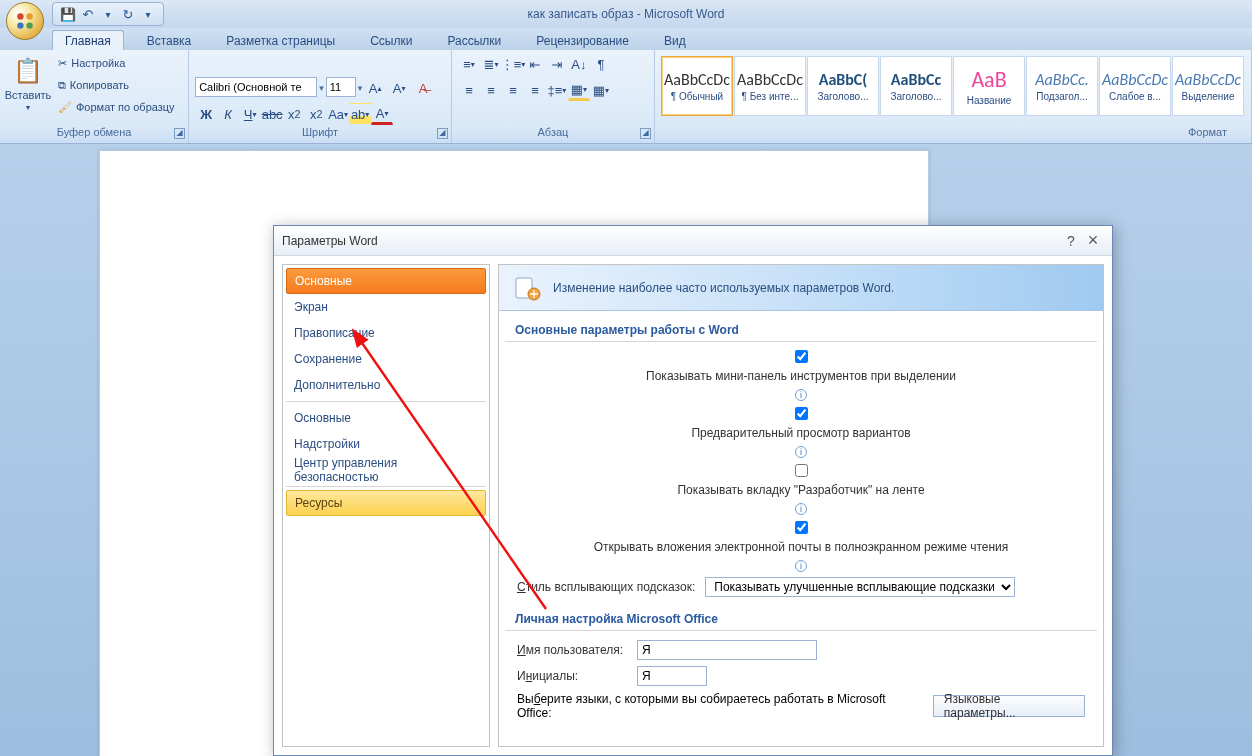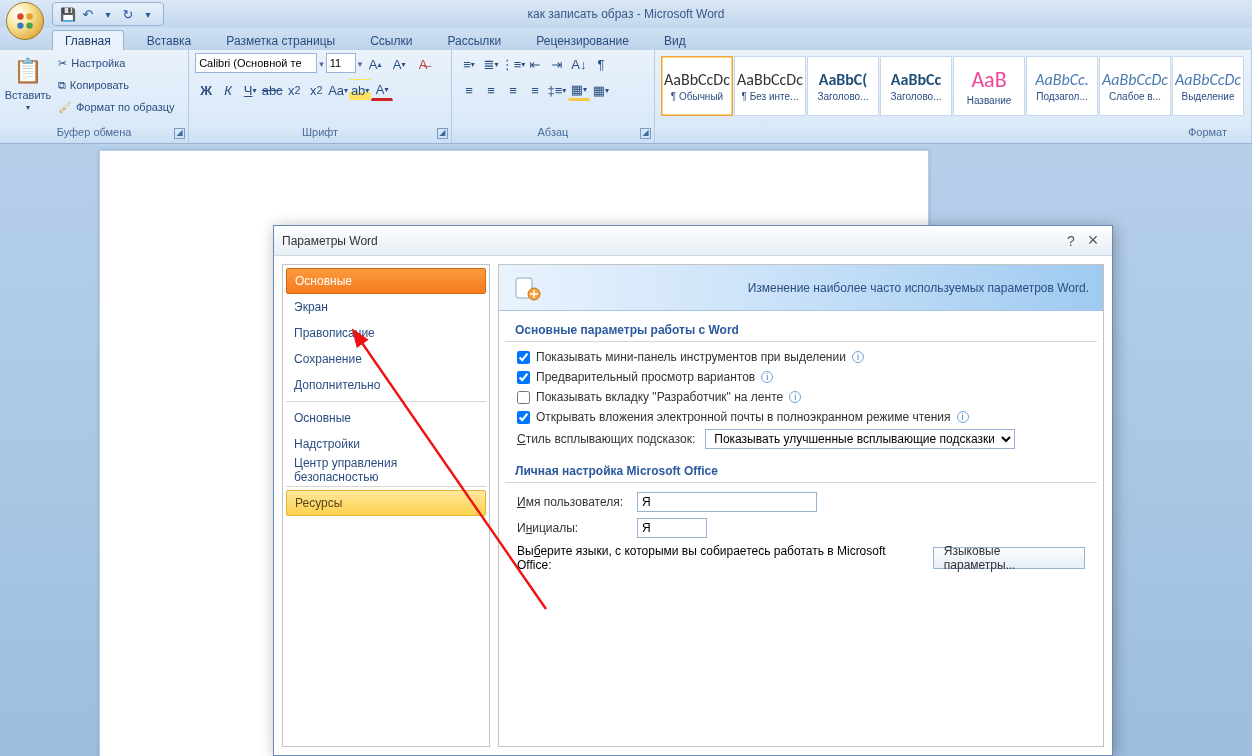--- a/index.html
+++ b/index.html
@@ -48,25 +48,25 @@
   .dlg-title { height:30px; background:linear-gradient(to bottom,#fdfefe,#e8eef6); display:flex; align-items:center; padding:0 8px; font-size:12px; color:#333; border-bottom:1px solid #cfd8e5; }
   .dlg-title .spacer{flex:1;}
   .dlg-title .tbtn{width:22px;text-align:center;font-size:14px;color:#555;}
   .dlg-body { flex:1; display:flex; padding:8px; gap:8px; }
   .dlg-nav { width:208px; border:1px solid #c4c4c4; background:#fff; display:flex; flex-direction:column; padding:3px; }
   .navitem { height:26px; display:flex; align-items:center; padding:0 8px; font-size:12px; color:#2b4e82; border-bottom:1px solid transparent; cursor:pointer;}
   .navitem.sel { background:linear-gradient(to bottom,#fb9a3c,#f57b1e);color:#fff;border:1px solid #d46a16;border-radius:2px; }
   .navitem.res { background:linear-gradient(to bottom,#ffe79c,#fdd24f); border:1px solid #e0b634; color:#5a4410;border-radius:2px;text-align:right;}
   .navsep { height:1px; background:#d6d6d6; margin:3px 0;}
   .dlg-main { flex:1; border:1px solid #c4c4c4; display:flex; flex-direction:column; overflow:hidden; }
-  .dlg-head { height:46px; background:linear-gradient(to right,#eaf3fd,#c7e0f8,#9fcaf0); display:flex; align-items:center; padding:0 14px; gap:10px; font-size:12px;color:#2b4e82;border-bottom:1px solid #a9c5e4;justify-content:space-between;}
+  .dlg-head { height:46px; background:linear-gradient(to right,#eaf3fd,#c7e0f8,#9fcaf0); display:flex; align-items:center; padding:0 14px; gap:10px; font-size:12px;color:#2b4e82;border-bottom:1px solid #a9c5e4;}
   .dlg-head .hico{width:30px;height:30px;display:flex;align-items:center;justify-content:center;font-size:22px;}
   .section-title { font-size:12px;font-weight:bold;color:#2b5a9e;padding:8px 10px 4px 10px;border-bottom:1px solid #d6d6d6;margin:4px 6px 6px 6px;}
   .opts { padding:2px 18px; font-size:12px; color:#333; display:flex;flex-direction:column;gap:6px;}
-  .opt-row { display:flex; align-items:center; gap:6px; }
+  .opt-row { display:flex; align-items:center; gap:6px;flex-direction:column; }
   .opt-row input[type=checkbox]{width:13px;height:13px;}
   .info-ico { width:12px;height:12px;border-radius:50%;border:1px solid #6fa3d8;color:#3b76b6;font-size:9px;line-height:10px;text-align:center;display:inline-block;}
   .kv-row { display:flex; align-items:center; gap:10px; padding:3px 18px; font-size:12px; }
   .kv-row label{min-width:170px;color:#333;}
   .kv-row select,.kv-row input[type=text]{border:1px solid #9ab3d4;height:20px;font-size:12px;padding:0 4px;background:#fff;}
   .dlg-section2 .kv-row label{min-width:110px;}
   .underline-letter{text-decoration:underline;}
   .btn { border:1px solid #9ab3d4;background:linear-gradient(to bottom,#fdfdfd,#e6eef8);height:22px;padding:0 10px;font-size:12px;color:#333;display:inline-flex;align-items:center;}
 
   
@@ -127,21 +127,21 @@
             <span style="color:#d89b30;">🖌</span>
             <span>Формат по образцу</span>
           </div>
       </div>
     </div>
     <div class="group-label"><span>Буфер обмена</span><span class="launcher">◢</span></div>
   </div>
 
   <div class="group" style="width:264px;">
     <div class="group-body" style="flex-direction:column;gap:4px;align-items:stretch;">
-      <div style="display:flex;gap:2px;">
+      <div style="display:flex;gap:2px;margin-top:24px;">
         <div class="combo" style="width:122px;">Calibri (Основной те</div>
         <span style="font-size:9px;align-self:center;color:#4a6b9a;">▾</span>
         <div class="combo" style="width:30px;">11</div>
         <span style="font-size:9px;align-self:center;color:#4a6b9a;">▾</span>
         <span class="ribbtn">A<sup style="font-size:8px;">▴</sup></span>
         <span class="ribbtn">A<sup style="font-size:8px;">▾</sup></span>
         <span class="ribbtn" style="color:#c04040;">A̶</span>
       </div>
       <div style="display:flex;gap:0;">
         <span class="ribbtn">

